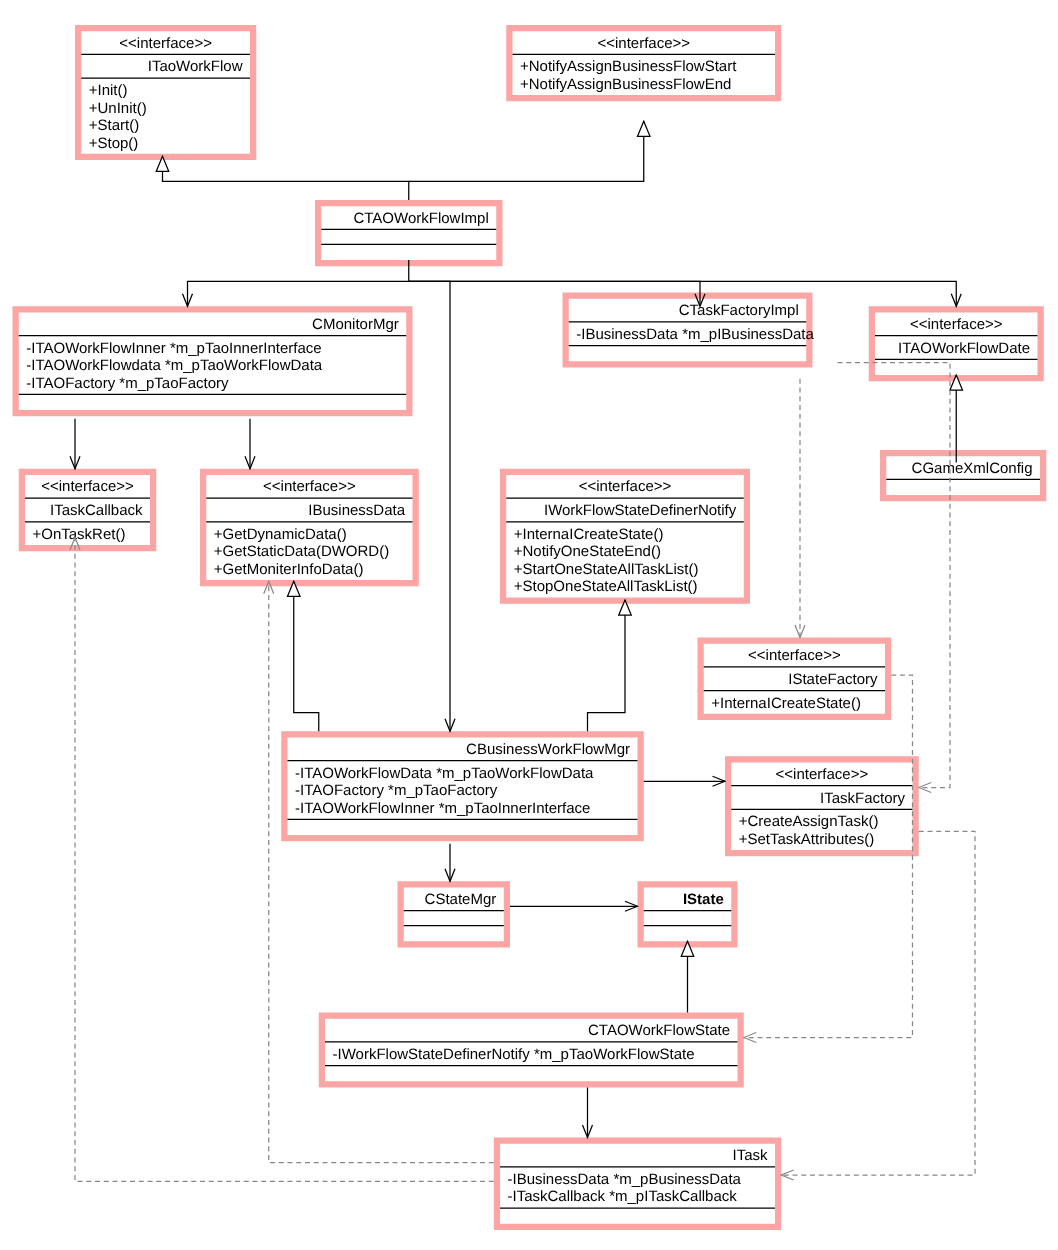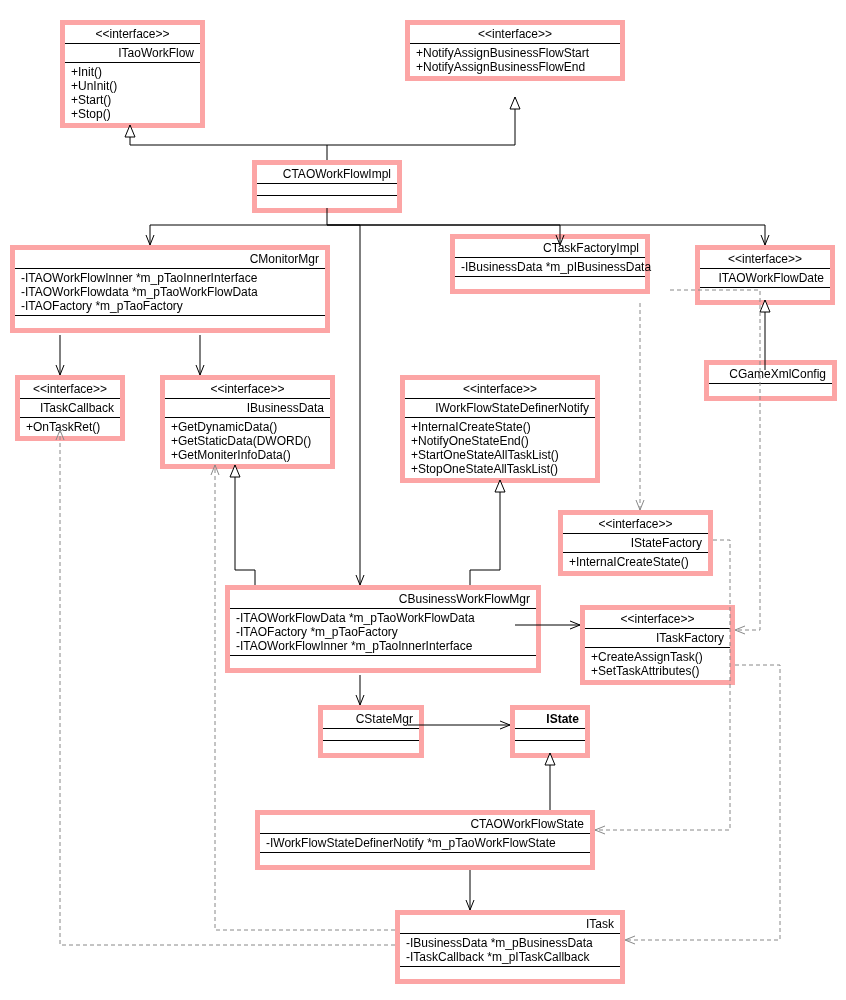--- a/index.html
+++ b/index.html
@@ -120,40 +120,40 @@
 </div>
 
 <div class="uml-box" style="left:558px; top:510px; width:155px;">
   <div class="section stereo">&lt;&lt;interface&gt;&gt;</div>
   <div class="section title">IStateFactory</div>
   <div class="section">
     <div class="item">+InternaICreateState()</div>
   </div>
 </div>
 
-<div class="uml-box" style="left:225px; top:585px; width:316px;">
+<div class="uml-box" style="left:225px; top:585px; width:290px;">
   <div class="section title">CBusinessWorkFlowMgr</div>
   <div class="section">
     <div class="item">-ITAOWorkFlowData *m_pTaoWorkFlowData</div>
     <div class="item">-ITAOFactory *m_pTaoFactory</div>
     <div class="item">-ITAOWorkFlowInner *m_pTaoInnerInterface</div>
   </div>
   <div class="section" style="height:12px;"></div>
 </div>
 
 <div class="uml-box" style="left:580px; top:605px; width:155px;">
   <div class="section stereo">&lt;&lt;interface&gt;&gt;</div>
   <div class="section title">ITaskFactory</div>
   <div class="section">
     <div class="item">+CreateAssignTask()</div>
     <div class="item">+SetTaskAttributes()</div>
   </div>
 </div>
 
-<div class="uml-box" style="left:318px; top:705px; width:106px;">
+<div class="uml-box" style="left:318px; top:705px; width:90px;">
   <div class="section title">CStateMgr</div>
   <div class="section" style="height:12px;"></div>
   <div class="section" style="height:12px;"></div>
 </div>
 
 <div class="uml-box" style="left:510px; top:705px; width:80px;font-weight:bold;">
   <div class="section title">IState</div>
   <div class="section" style="height:12px;"></div>
   <div class="section" style="height:12px;"></div>
 </div>

